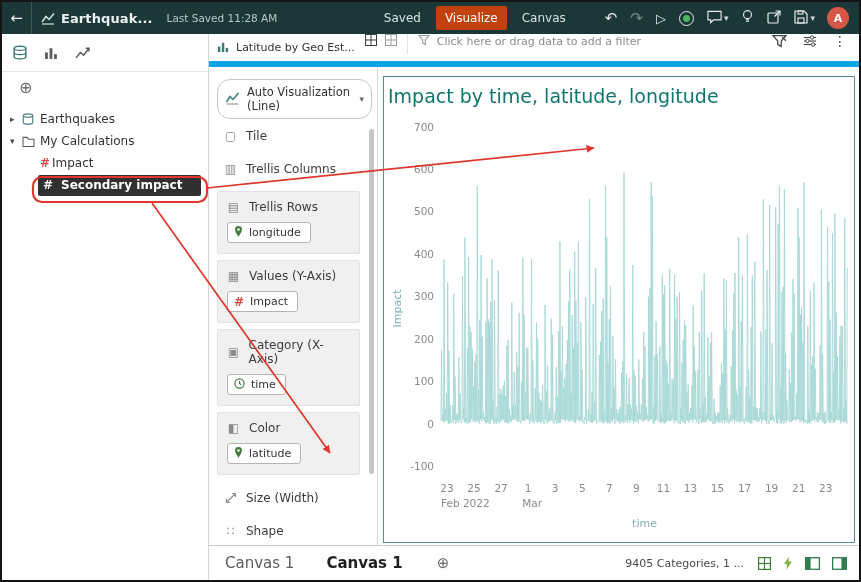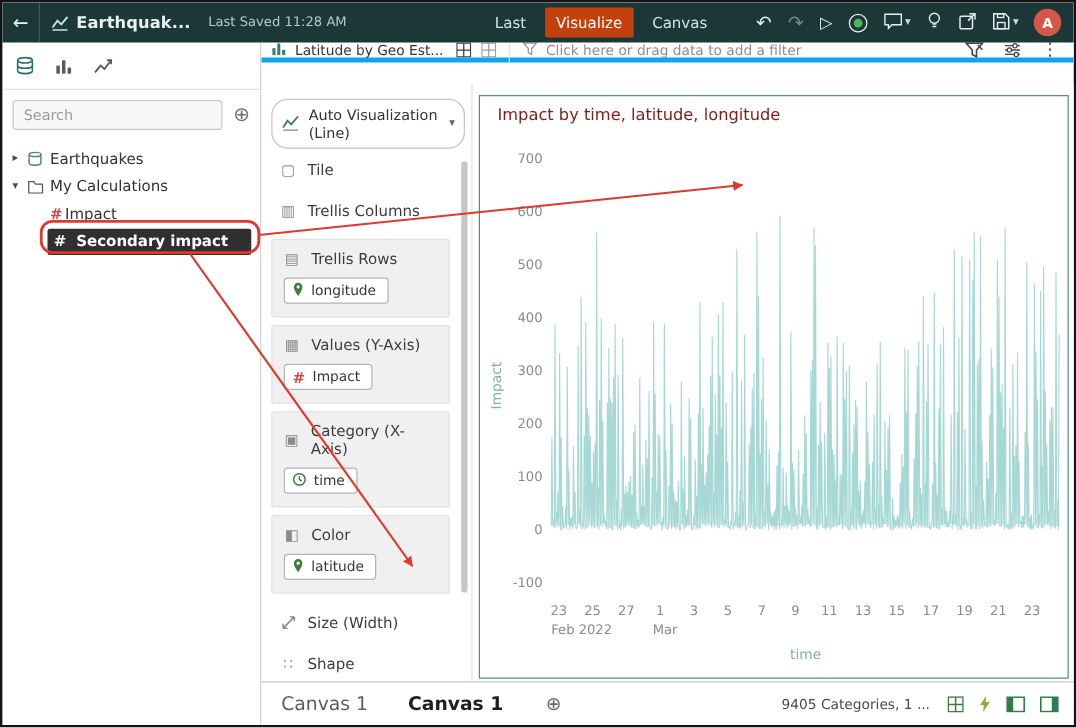--- a/index.html
+++ b/index.html
@@ -39,21 +39,21 @@
   .tree-row .caret{width:12px;font-size:9px;color:#4a4a4a}
   .tree-row .t-ic{width:18px;display:flex}
   .tree-row.child{padding-left:38px}
   .hash{font-weight:700;color:#d04a45;width:12px;font-size:12px}
   .sel-bg{display:flex;align-items:center;gap:6px;background:#303030;color:#fff;border-radius:2px;height:21px;padding:0 10px 0 5px;flex:1;margin-right:7px;font-weight:600}
   .sel-bg .hash{color:#fff}
   .tree-row.vl{padding-left:24px}
   .tree-label{white-space:nowrap}
 
   
-  .viz-header{position:absolute;left:207px;top:32px;right:0;height:16px;background:#fff;border-bottom:4px solid #0ea5e9;display:flex;align-items:center;z-index:4}
+  .viz-header{position:absolute;left:207px;top:32px;right:0;height:33px;background:#fff;border-bottom:6px solid #0ea5e9;display:flex;align-items:flex-start;z-index:4}
   .vh-tab{display:flex;align-items:center;gap:6px;padding:0 10px 0 8px;font-size:11px;color:#333;height:100%;cursor:pointer}
   .vh-grids{display:flex;align-items:center;gap:8px;padding-right:10px}
   .vh-grids span{display:flex;cursor:pointer}
   .vh-sep{width:1px;height:20px;background:#e2e2e2}
   .vh-filter{flex:1;display:flex;align-items:center;gap:7px;padding-left:10px;font-size:11px;color:#8c8c8c;cursor:pointer}
   .vh-right{display:flex;align-items:center;gap:16px;padding-right:12px}
   .vh-right span{display:flex;cursor:pointer}
   .kebab{font-size:14px;color:#444;line-height:1}
 
   
@@ -64,21 +64,21 @@
   .g-row{height:33px;display:flex;align-items:center;gap:9px;padding-left:7px;font-size:12px;color:#3c3c3c;cursor:pointer}
   .g-ic{color:#8a8a8a;font-size:12px;width:13px;display:flex;justify-content:center}
   .g-box{background:#f0f0f0;border:1px solid #e2e2e2;border-radius:2px;margin:6px 0;padding:8px 9px 10px;cursor:pointer}
   .g-box-h{display:flex;align-items:center;gap:9px;font-size:12px;color:#3c3c3c}
   .pill{display:inline-flex;align-items:center;gap:6px;background:#fff;border:1px solid #b5b5b5;border-radius:3px;height:21px;padding:0 9px 0 6px;margin-top:8px;font-size:11px;color:#333;cursor:grab}
   .g-scrollbar{position:absolute;right:3px;top:62px;width:5px;height:345px;background:#c6c6c6;border-radius:3px}
 
   
   .canvas{position:absolute;left:375px;top:65px;right:0;bottom:35px;background:#fff;border-left:1px solid #dcdcdc;z-index:2}
   .chart-frame{position:absolute;left:5px;top:9px;width:472px;height:467px;border:1px solid #56908e;background:#fff}
-  .chart-title{position:absolute;left:14px;top:8px;font-size:13px;color:#7f1d1d}
+  .chart-title{position:absolute;left:4px;top:8px;font-size:19px;color:#0f766e}
   .ylabel{position:absolute;left:-6px;top:225px;transform:rotate(-90deg);transform-origin:center;font-size:11px;color:#7fb0ae}
   #chart-svg{position:absolute;left:0;top:0}
   svg text{font-family:"DejaVu Sans","Liberation Sans",sans-serif}
   .ytick,.xtick{fill:#8a8a8a;font-size:10.5px}
   .axis-label{fill:#7fb0ae;font-size:11px}
 
   
   .footer{position:absolute;left:207px;bottom:0;right:0;height:35px;background:#fff;border-top:1px solid #c9c9c9;display:flex;align-items:center;z-index:4}
   .ftab{font-size:15px;color:#5c5c5c;padding:0 16px;height:100%;display:flex;align-items:center;background:none;border:none;cursor:pointer;font-family:"DejaVu Sans",sans-serif}
   .ftab.active{color:#1f1f1f;font-weight:700}
@@ -104,21 +104,21 @@
     <span class="tb-logo">
       <svg width="14" height="14" viewBox="0 0 14 14">
           <path d="M1 11 L5 5.5 L8 8.5 L13 2.5" fill="none" stroke="#cfe3e2" stroke-width="1.5"></path>
           <path d="M1 13 h12" stroke="#cfe3e2" stroke-width="1.2"></path>
         </svg>
     </span>
     <span class="tb-title">Earthquak...</span>
     <span class="tb-saved">Last Saved 11:28 AM</span>
 
     <nav class="tb-tabs">
-      <button class="tb-tab">Last</button>
+      <button class="tb-tab">Saved</button>
       <button class="tb-tab active">Visualize</button>
       <button class="tb-tab">Canvas</button>
     </nav>
 
     <div class="tb-icons">
       <span class="tb-ic">↶</span>
       <span class="tb-ic dim">↷</span>
       <span class="tb-ic tb-play">▷</span>
       <span class="tb-record">
           <i></i>
@@ -173,21 +173,20 @@
           </svg>
       </span>
       <span>
         <svg width="15" height="15" viewBox="0 0 14 14">
             <path d="M1 12 L5 7 L8 9.5 L13 3" fill="none" stroke="#5a5a5a" stroke-width="1.4"></path>
             <path d="M10 3 h3 v3" fill="none" stroke="#5a5a5a" stroke-width="1.4"></path>
           </svg>
       </span>
     </div>
     <div class="sb-search">
-      <input class="sb-input" placeholder="Search" style="">
       <span class="sb-plus">⊕</span>
     </div>
 
     <div class="tree">
       <div class="tree-row">
         <span class="caret">▸</span>
         <span class="t-ic">
           <svg width="12" height="12" viewBox="0 0 14 14">
               <ellipse cx="7" cy="3" rx="5.5" ry="2" fill="none" stroke="#4a7e7c" stroke-width="1.3"></ellipse>
               <path d="M1.5 3 v8 c0 1.1 2.5 2 5.5 2 s5.5 -.9 5.5 -2 v-8" fill="none" stroke="#4a7e7c" stroke-width="1.3"></path>

